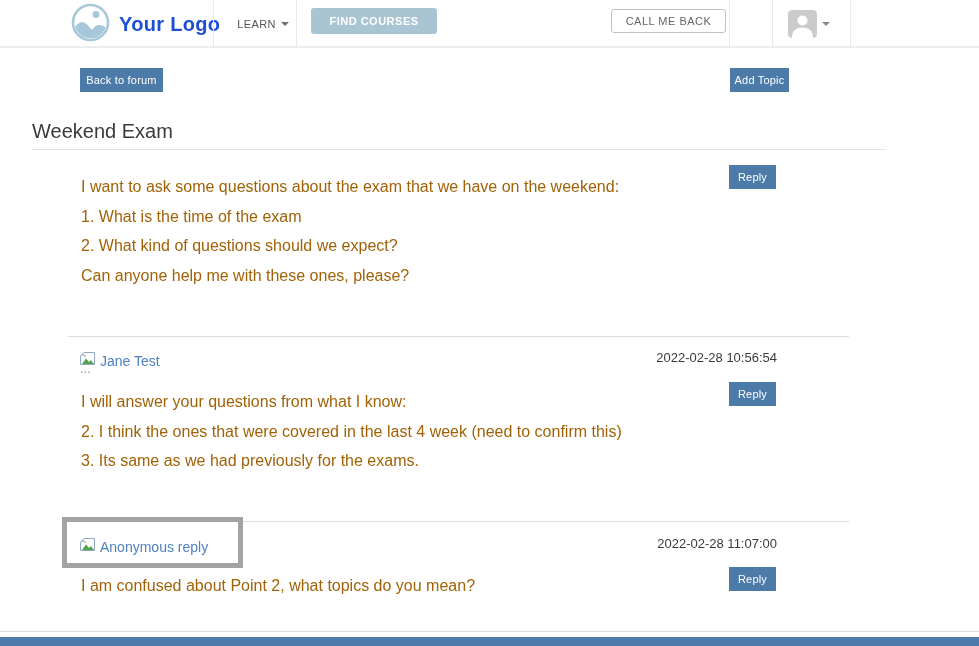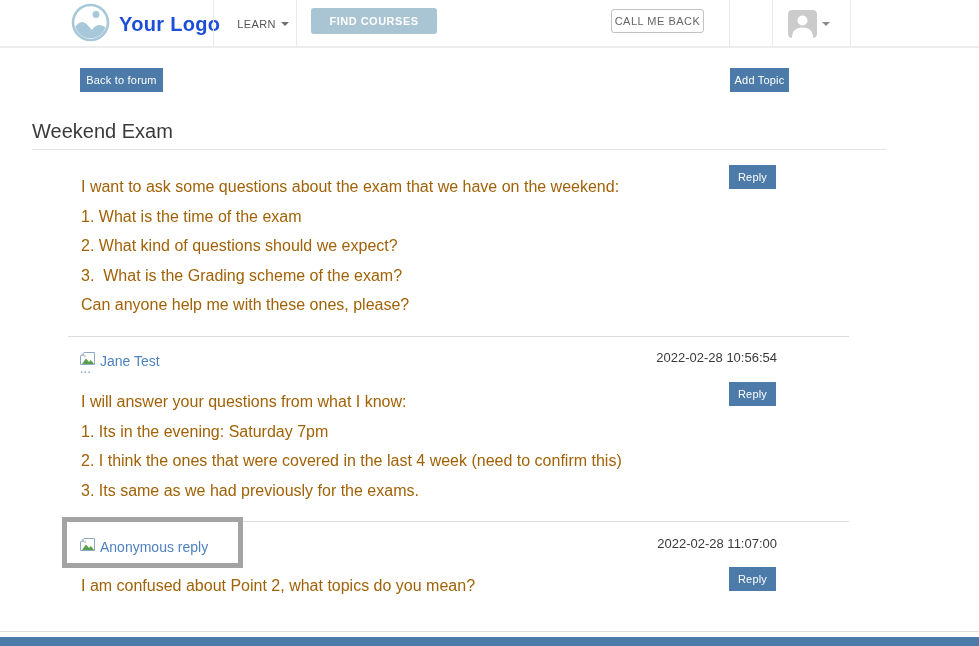--- a/index.html
+++ b/index.html
@@ -14,21 +14,21 @@
   .hdiv { position:absolute; top:0; height:48px; width:1px; background:#e9e9e9; }
   .hd1{left:213px} .hd2{left:296px} .hd3{left:729px} .hd4{left:772px} .hd5{left:850px}
 
   .logo { position:absolute; left:71px; top:3px; height:42px; display:flex; align-items:center; gap:9px; cursor:pointer; }
   .logo-text { font-size:20px; color:#1d4ed8; letter-spacing:.3px;font-weight:bold; }
 
   .nav-learn { position:absolute; left:233px; top:0; width:60px; height:48px; display:flex; align-items:center; justify-content:center; gap:5px; font-size:11px; color:#555; letter-spacing:.4px; cursor:pointer; }
   .caret { width:0; height:0; border-left:4px solid transparent; border-right:4px solid transparent; border-top:4px solid #6f6f6f; }
 
   .btn-find { position:absolute; left:311px; top:8px; width:126px; height:26px; background:#a9c4d3; color:#fff; font-family:inherit; font-weight:bold; font-size:11px; letter-spacing:.5px; border:none; border-radius:3px; cursor:pointer; }
-  .btn-call { position:absolute; left:611px; top:9px; width:93px; height:24px; background:#fff; color:#666; font-family:inherit; font-size:11px; letter-spacing:.5px; border:1px solid #c2c2c2; border-radius:3px; cursor:pointer; }
+  .btn-call { position:absolute; left:611px; top:9px; width:115px; height:24px; background:#fff; color:#666; font-family:inherit; font-size:11px; letter-spacing:.5px; border:1px solid #c2c2c2; border-radius:3px; cursor:pointer; }
 
   .avatar { position:absolute; left:788px; top:10px; width:29px; height:28px; border-radius:4px; overflow:hidden; cursor:pointer; }
   .avatar-caret { position:absolute; left:822px; top:22px; border-top-color:#8a8a8a; }
 
   
   .btn-blue { position:absolute; height:24px; background:#4d7ba9; color:#fff; font-family:inherit; font-size:11px; letter-spacing:.2px; border:none; border-radius:0; cursor:pointer; }
   .btn-back { left:80px; top:68px; width:83px; }
   .btn-add  { left:730px; top:68px; width:59px; }
   .reply-btn { left:729px; width:47px; }
   .rb1 { top:165px; } .rb2 { top:382px; } .rb3 { top:567px; }
@@ -116,41 +116,39 @@
   <button class="btn-blue btn-add">Add Topic</button>
 
   <h1 class="topic-title">Weekend Exam</h1>
   <div class="title-divider"></div>
 
   <button class="btn-blue reply-btn rb1">Reply</button>
   <div class="post-text pt1">
     <p>I want to ask some questions about the exam that we have on the weekend:</p>
     <p>1. What is the time of the exam</p>
     <p>2. What kind of questions should we expect?</p>
-    <p>3.  What is the Grading scheme of the exam?</p>
     <p>Can anyone help me with these ones, please?</p>
   </div>
 
   <div class="post-divider pd1"></div>
 
   <span class="author-icon ai1">
     <svg width="15" height="13" viewBox="0 0 15 13">
       <path d="M4 0.5 H14.5 V12.5 H0.5 V4 Z" fill="#fff" stroke="#8fa8c6" stroke-width="1"></path>
       <path d="M4 0.5 L0.5 4 L4 4 Z" fill="#aebfd4"></path>
       <path d="M2 12 L6 6.5 L9 10 L10.8 8 L14 12 Z" fill="#57a14e"></path>
       <circle cx="5" cy="4" r="1" fill="#bdbdbd"></circle>
     </svg>
   </span>
   <a class="author-link an1">Jane Test</a>
   <span class="alt-dots ad1">...</span>
   <span class="timestamp ts1">2022-02-28 10:56:54</span>
   <button class="btn-blue reply-btn rb2">Reply</button>
   <div class="post-text pt2">
     <p>I will answer your questions from what I know:</p>
-    <p>1. Its in the evening: Saturday 7pm</p>
     <p>2. I think the ones that were covered in the last 4 week (need to confirm this)</p>
     <p>3. Its same as we had previously for the exams.</p>
   </div>
 
   <div class="post-divider pd2"></div>
 
   <div class="highlight-box">
     <span class="hb-icon">
       <svg width="15" height="13" viewBox="0 0 15 13">
         <path d="M4 0.5 H14.5 V12.5 H0.5 V4 Z" fill="#fff" stroke="#8fa8c6" stroke-width="1"></path>

